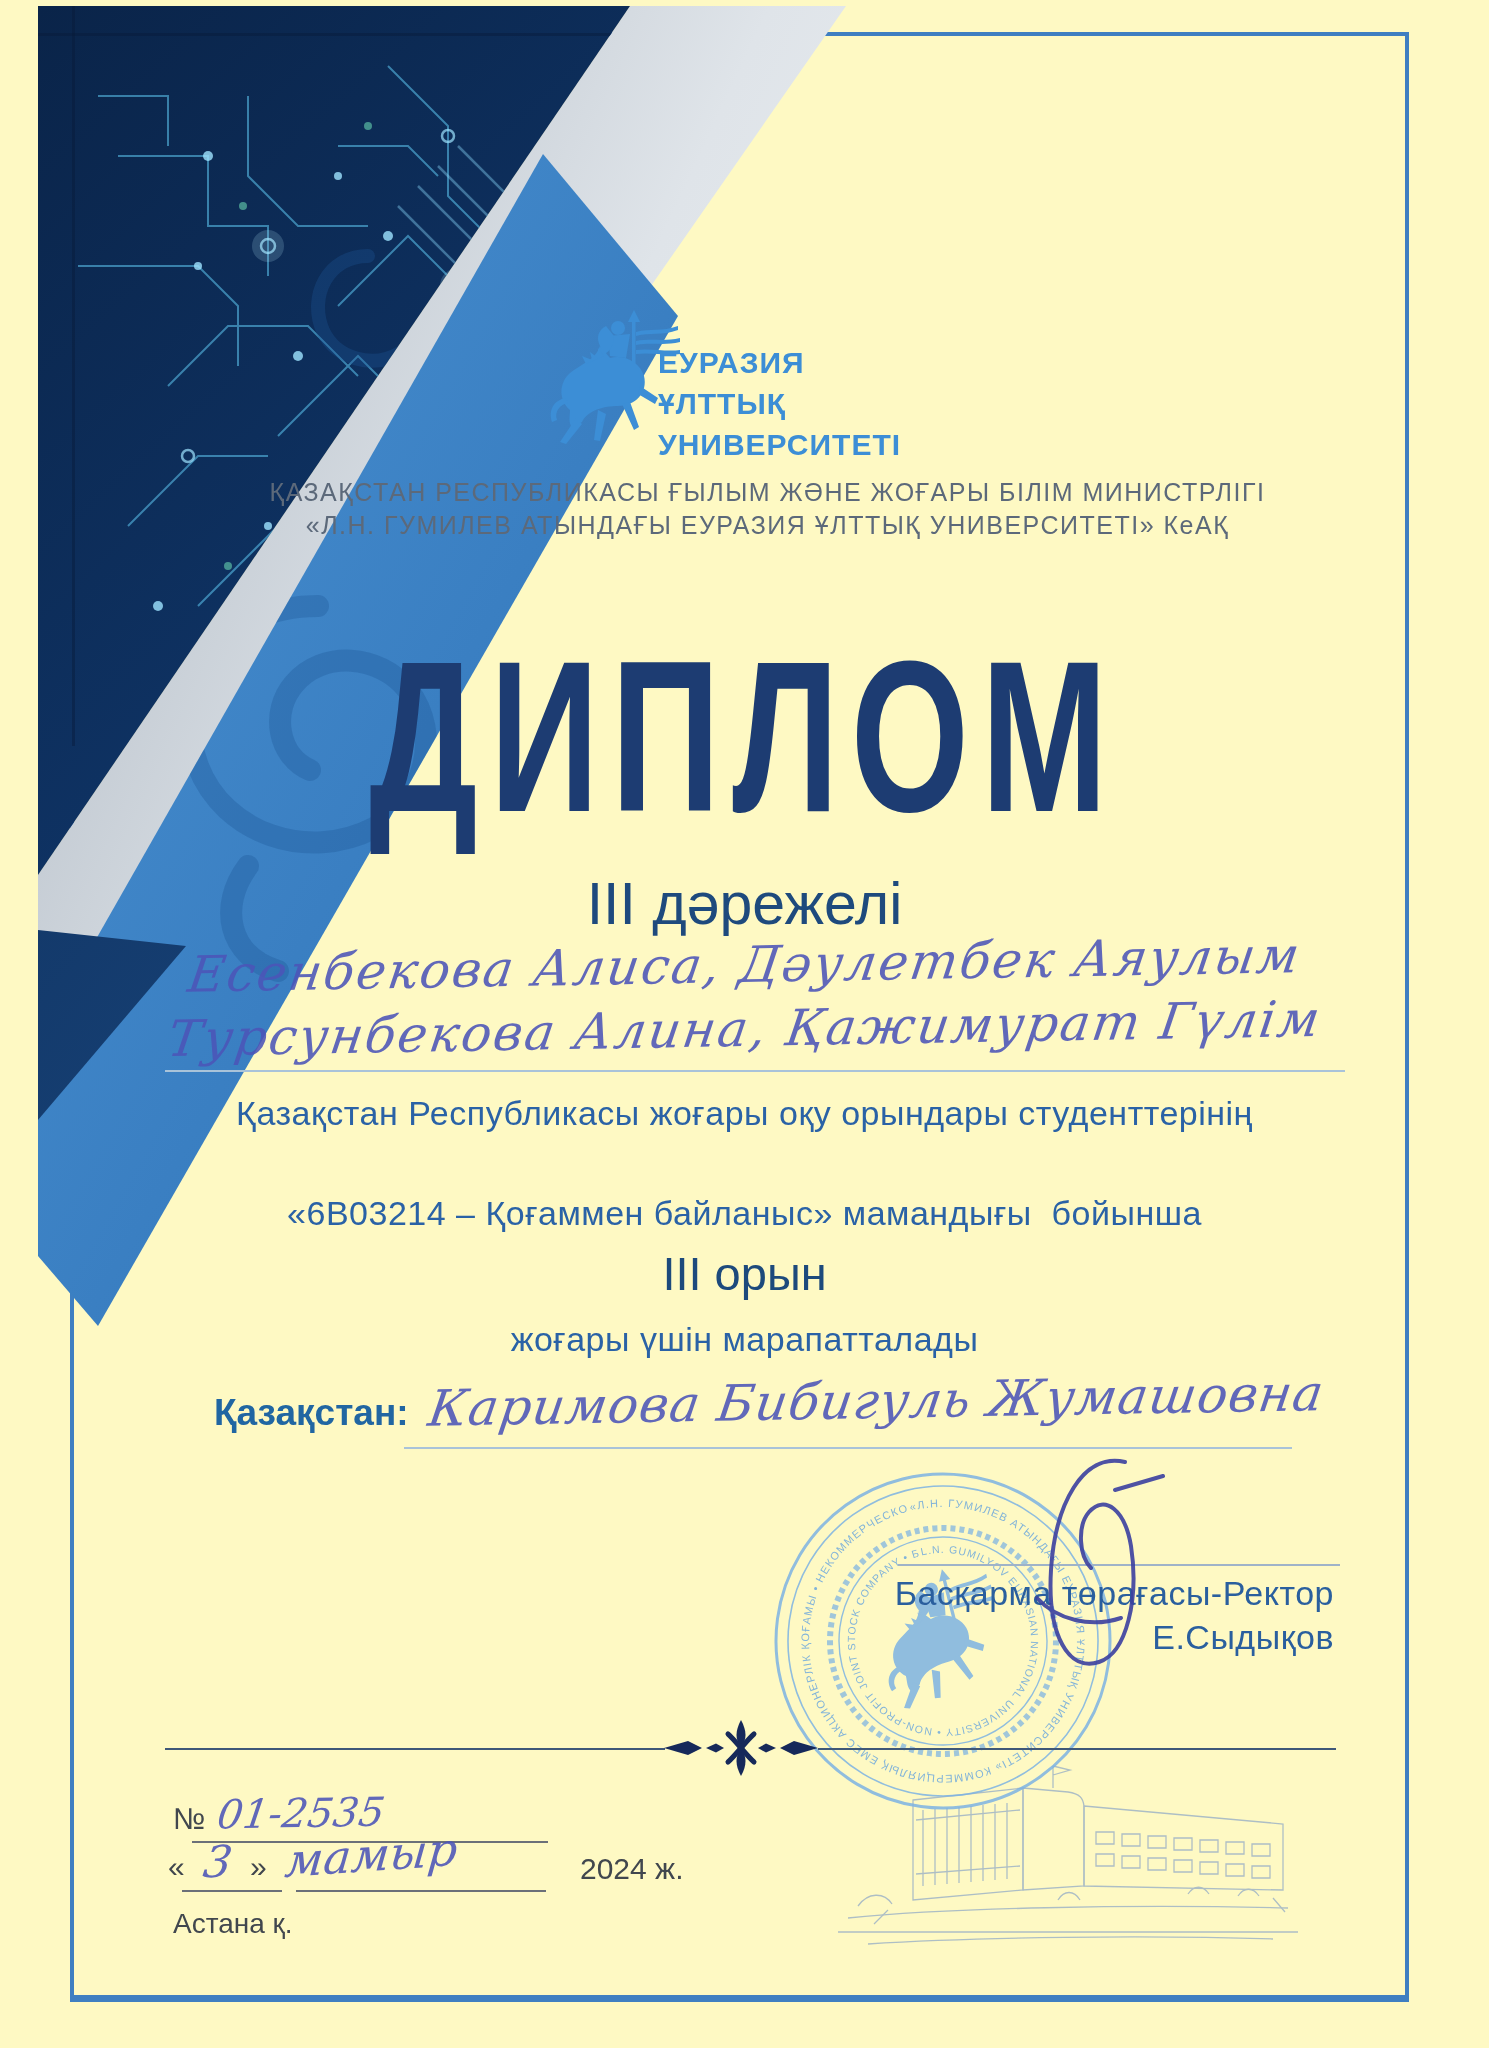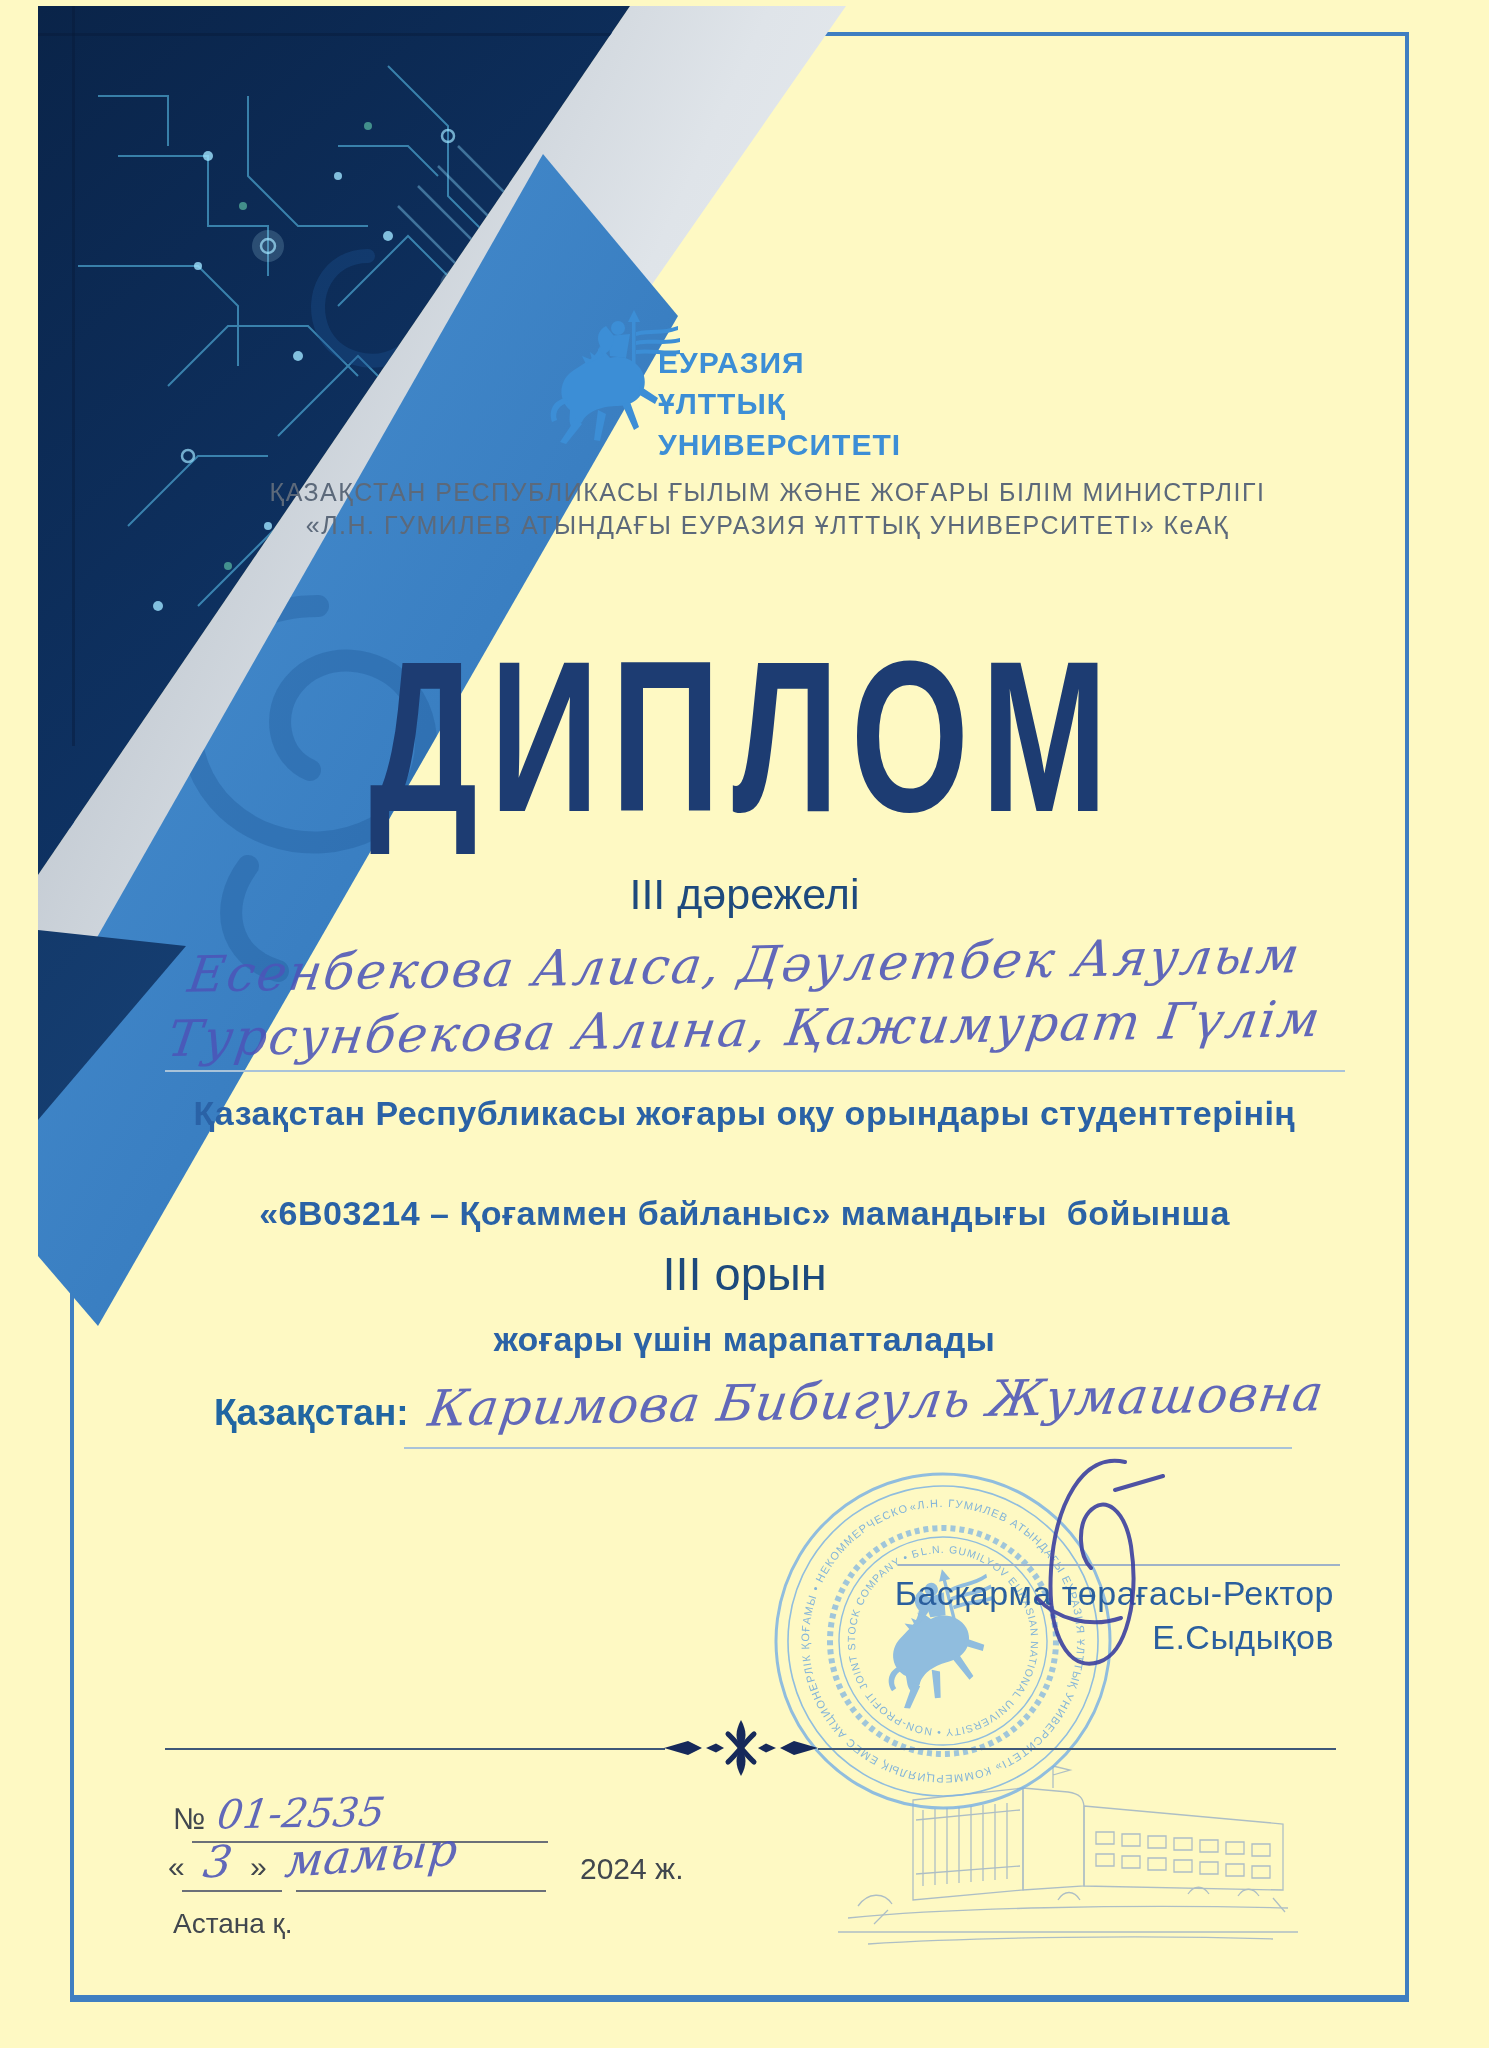--- a/index.html
+++ b/index.html
@@ -23,27 +23,27 @@
   .echo-v{position:absolute;left:34px;top:0;width:3px;height:740px;background:rgba(8,25,55,.4);}
   .echo-h{position:absolute;left:0;top:27px;width:590px;height:3px;background:rgba(8,25,55,.4);}
   
   .center{left:0;width:1489px;text-align:center;}
   .ministry{top:476px;font-size:25px;letter-spacing:1.5px;line-height:33px;color:#5c697a;z-index:3;padding-left:23px;}
   .logo-text{left:658px;top:342px;font-size:30px;font-weight:bold;line-height:41px;
              letter-spacing:1px;color:#3c8ed6;z-index:3;}
   .title-wrap{top:628px;z-index:3;}
   .title-wrap span{display:inline-block;font-size:152px;font-weight:bold;letter-spacing:12px;
                    color:#1d3c72;transform:scaleY(1.42);transform-origin:top center;line-height:152px;}
-  .degree{top:870px;font-size:43px;color:#1e4a7d;z-index:3;}
+  .degree{top:870px;font-size:59px;color:#1e4a7d;z-index:3;}
   .hw{font-family:"DejaVu Serif",serif;font-style:italic;color:#4c55b8;opacity:.88;z-index:4;}
   .hw-skew{display:inline-block;transform:skewX(-9deg) rotate(-1deg);}
   .hw1{top:936px;font-size:50px;letter-spacing:2px;}
   .hw2{top:1000px;font-size:50px;letter-spacing:2px;}
   .rule{height:2px;background:#a9c3d9;z-index:3;}
-  .body-line{font-size:34px;font-weight:bold;letter-spacing:.5px;color:#2a62a6;z-index:3;white-space:pre;}
+  .body-line{font-size:34px;font-weight:normal;letter-spacing:.5px;color:#2a62a6;z-index:3;white-space:pre;}
   .place{top:1246px;font-size:47px;font-weight:normal;color:#1d4a7c;z-index:3;}
   .sup-label{left:214px;top:1392px;font-size:37px;font-weight:bold;color:#2166a2;z-index:3;}
   .sup-name{left:430px;top:1372px;font-size:50px;letter-spacing:1px;}
   .signatory{right:155px;text-align:center;color:#2a5f9e;font-size:34px;letter-spacing:.5px;z-index:4;}
   .divider{height:2px;background:#3f5878;top:1748px;z-index:3;}
   .footer-text{color:#41474e;z-index:3;}
   .f-rule{height:2px;background:#6b7078;z-index:3;}
   svg text{font-family:"Liberation Sans",sans-serif;}
 </style>
 </head>

